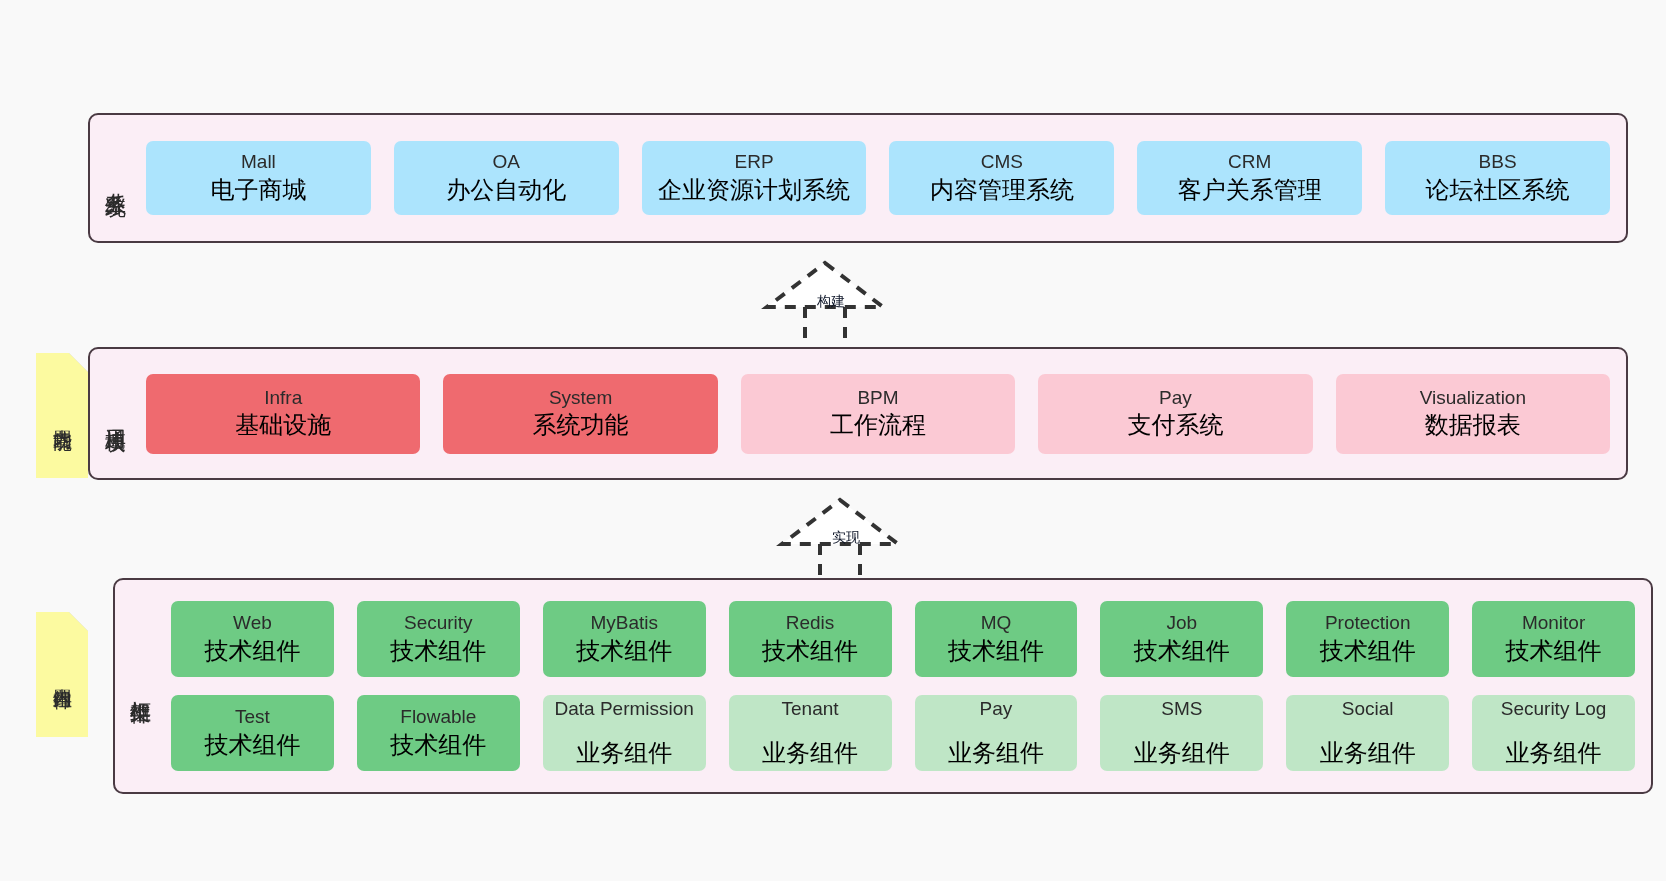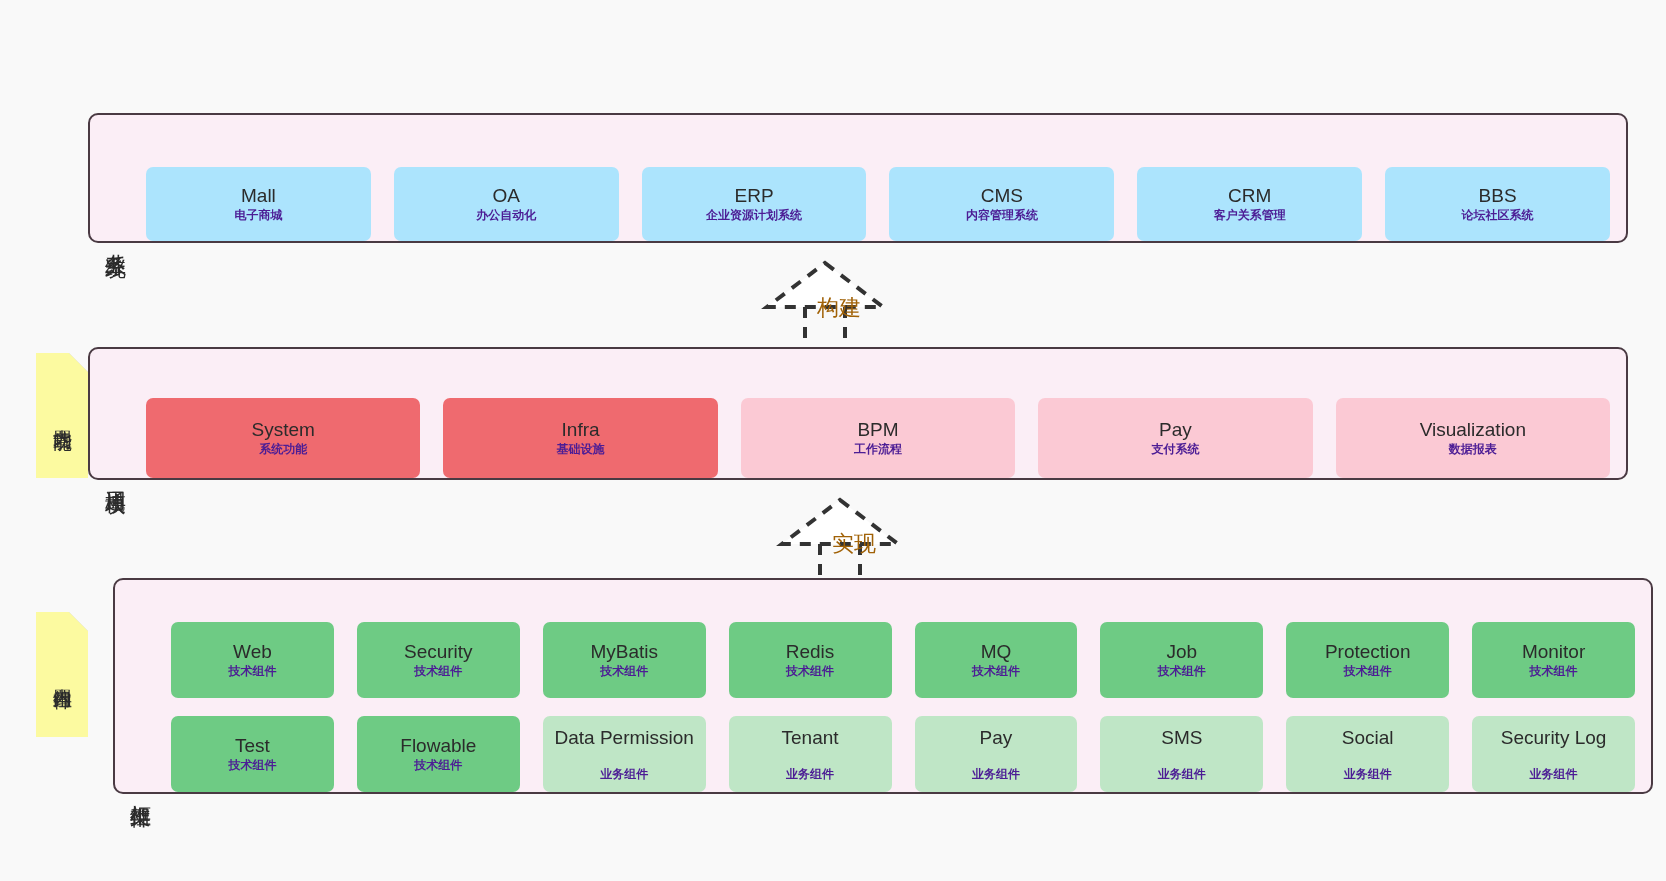--- a/index.html
+++ b/index.html
@@ -25,21 +25,21 @@
   }
 
   
   .layer {
     position: absolute;
     background: #fbeef6;
     border: 2px solid #4a3a43;
     border-radius: 10px;
     box-sizing: border-box;
     display: flex;
-    align-items: flex-end;
+    align-items: center;
   }
   .layer-title {
     width: 50px;
     flex: 0 0 50px;
     display: flex;
     align-items: center;
     justify-content: center;
     font-size: 21px;
     line-height: 1.18;
     letter-spacing: 1px;
@@ -76,24 +76,23 @@
     box-sizing: border-box;
     padding: 6px 4px;
     user-select: none;
   }
   .node .t-main {
     font-size: 19px;
     line-height: 1.28;
     color: #2b2b2b;
   }
   .node .t-sub {
-    font-size: 12px;
+    font-size: 24px;
     line-height: 1.28;
-    color: #4c1d95;
-    font-weight: bold;
+    color: #000000;
   }
   .node.blue   { background: #ace4fd; }
   .node.red    { background: #ef6a6f; }
   .node.pink   { background: #fbc9d4; }
   .node.green  { background: #6ecb84; }
   .node.lgreen { background: #bfe6c6; gap: 17px; }
 
   .h-biz   { height: 74px; }
   .h-mod   { height: 80px; }
   .h-frame { height: 76px; }
@@ -121,22 +120,22 @@
     position: absolute;
     top: 0; right: 0;
     width: 0; height: 0;
     border-top: 19px solid #cfcfcf;
     border-left: 19px solid transparent;
   }
 
   
   .arrow-label {
     position: absolute;
-    font-size: 22px;
-    color: #a16207;
+    font-size: 14px;
+    color: #0f172a;
     background: transparent;
     white-space: nowrap;
     user-select: none;
   }
 </style>
 </head>
 <body>
 
 <div id="canvas">
 
@@ -181,26 +180,26 @@
   <div class="note" style="left:36px; top:353px; height:125px;">
     <span class="fold"></span>
     <span>内置功能</span>
   </div>
 
   <div class="layer" id="layer-modules" style="left:88px; top:347px; width:1540px; height:133px;">
     <div class="layer-title">通用模块</div>
     <div class="layer-body">
       <div class="node-row">
         <div class="node red h-mod">
+          <div class="t-main">Infra</div>
+          <div class="t-sub">基础设施</div>
+        </div>
+        <div class="node red h-mod">
           <div class="t-main">System</div>
           <div class="t-sub">系统功能</div>
-        </div>
-        <div class="node red h-mod">
-          <div class="t-main">Infra</div>
-          <div class="t-sub">基础设施</div>
         </div>
         <div class="node pink h-mod">
           <div class="t-main">BPM</div>
           <div class="t-sub">工作流程</div>
         </div>
         <div class="node pink h-mod">
           <div class="t-main">Pay</div>
           <div class="t-sub">支付系统</div>
         </div>
         <div class="node pink h-mod">

